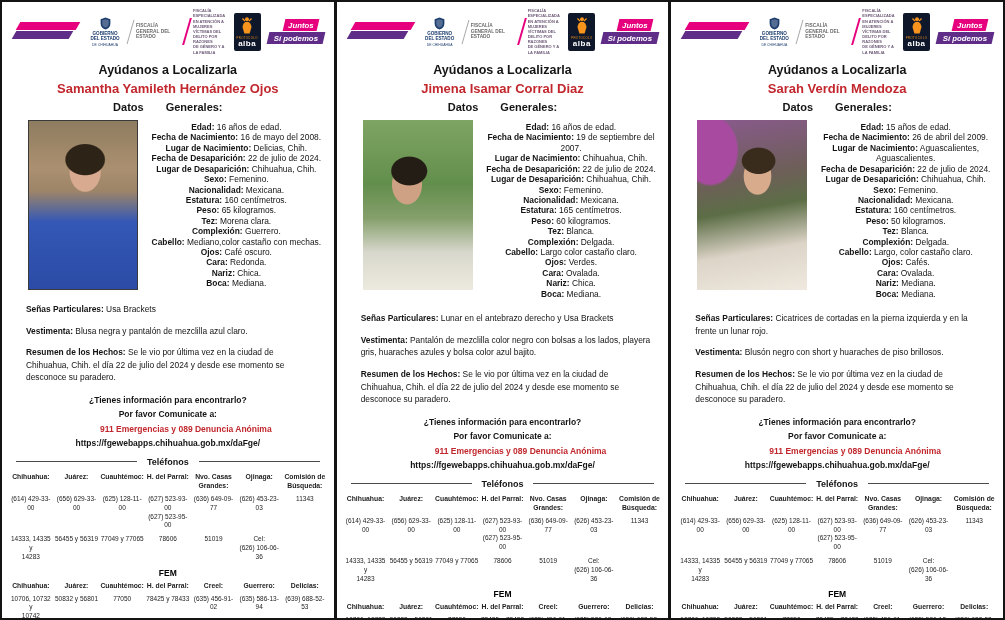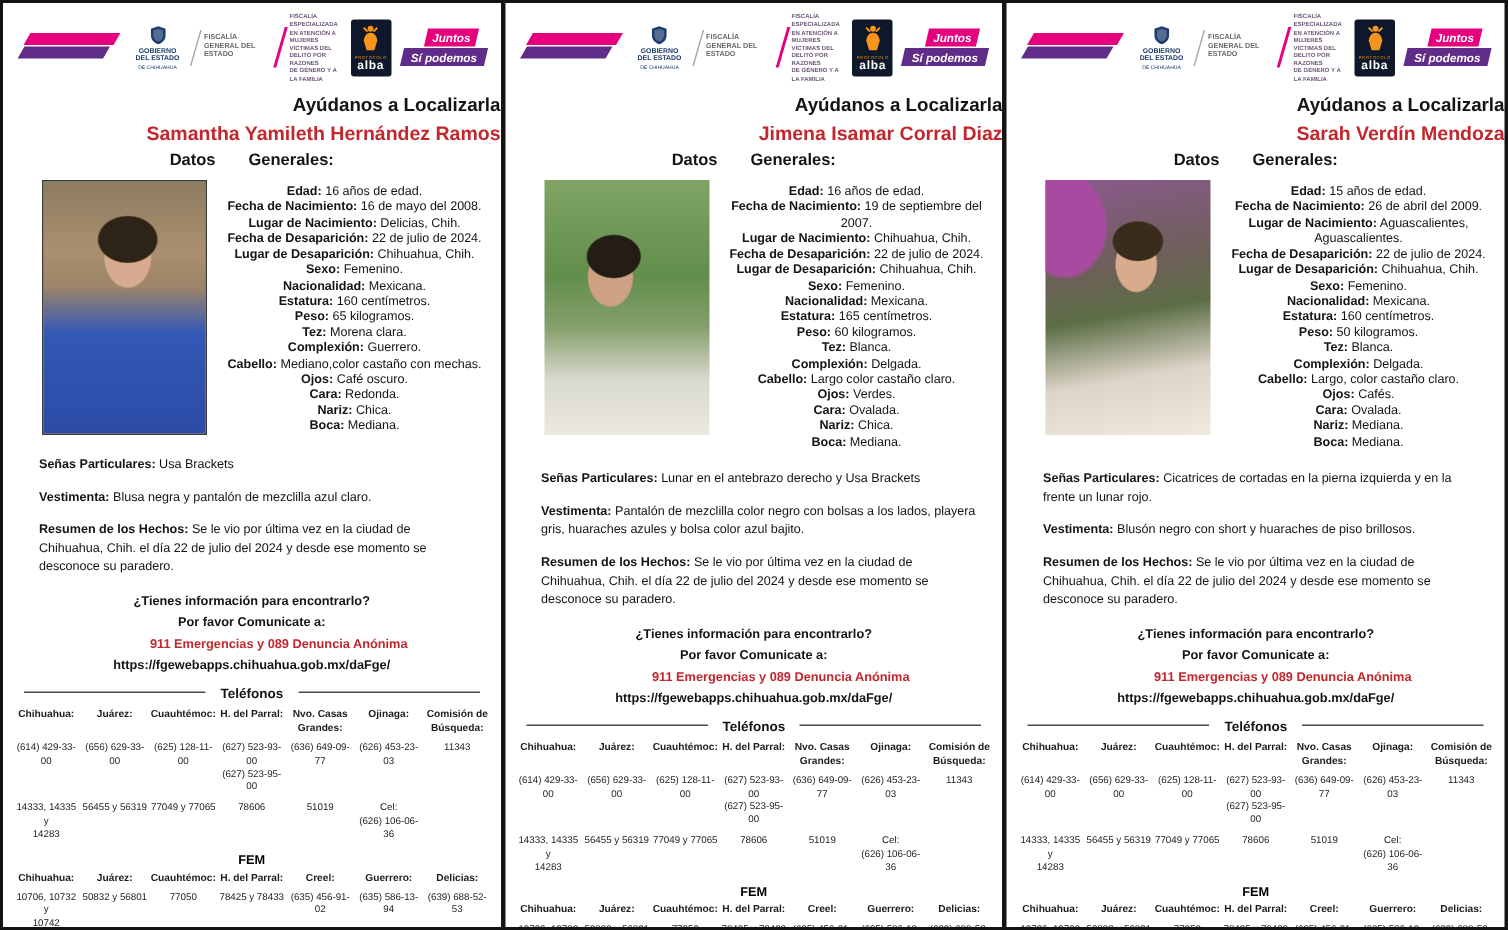--- a/index.html
+++ b/index.html
@@ -24,21 +24,21 @@
   .alba { width:27px; height:38px; background:#0f172a; border-radius:2px; flex-shrink:0; display:flex; flex-direction:column; align-items:center; justify-content:flex-end; padding:2px 1px; position:relative; }
   .alba svg { position:absolute; top:3px; left:50%; transform:translateX(-50%); }
   .a-prot { font-size:2.8px; color:#F7941D; letter-spacing:.4px; line-height:1; }
   .a-txt { font-size:8px; color:#fff; font-weight:bold; line-height:1.1; letter-spacing:.5px; }
   .juntos { margin-left:2px; flex-shrink:0; width:58px; }
   .j1 { background:#E6007E; transform:skewX(-13deg); padding:1.5px 3px; width:34px; margin-left:16px; }
   .j2 { background:#5F2C87; transform:skewX(-13deg); padding:1.5px 3px; margin-top:1px; width:56px; }
   .j1 span, .j2 span { display:block; transform:skewX(13deg); color:#fff; font-style:italic; font-weight:bold; font-size:7.8px; text-align:center; white-space:nowrap; }
 
   
-  .title { text-align:right; margin-top:11px; flex-shrink:0; }
+  .title { text-align:center; margin-top:11px; flex-shrink:0; }
   .t-main { font-size:12.5px; font-weight:bold; color:#141414; }
   .t-name { font-size:13px; font-weight:bold; color:#C1272D; margin-top:4px; }
   .t-datos { display:flex; justify-content:center; gap:22px; font-size:11px; font-weight:bold; color:#141414; margin-top:5px; }
 
   
   .pbody { display:flex; gap:13px; padding:7px 12px 0 26px; flex-shrink:0;text-align:center; }
   .photo { width:110px; height:170px; flex-shrink:0; border:1px solid #3a3a3a; }
   .photo.p1 { background:
       radial-gradient(ellipse 33px 26px at 52% 23%, #2e2317 58%, transparent 62%),
       radial-gradient(ellipse 26px 34px at 52% 30%, #d8ab90 58%, transparent 62%),
@@ -118,21 +118,21 @@
             <span>Juntos</span>
           </div>
         <div class="j2">
             <span>Sí podemos</span>
           </div>
       </div>
     </header>
 
     <section class="title">
       <div class="t-main">Ayúdanos a Localizarla</div>
-      <div class="t-name">Samantha Yamileth Hernández Ramos</div>
+      <div class="t-name">Samantha Yamileth Hernández Ojos</div>
       <div class="t-datos">
         <span>Datos</span>
         <span>Generales:</span>
       </div>
     </section>
 
     <section class="pbody">
       <div class="photo p1"></div>
       <div class="details">
           <div class="detail-row"><b>Edad:</b><span> 16 años de edad.</span></div>

